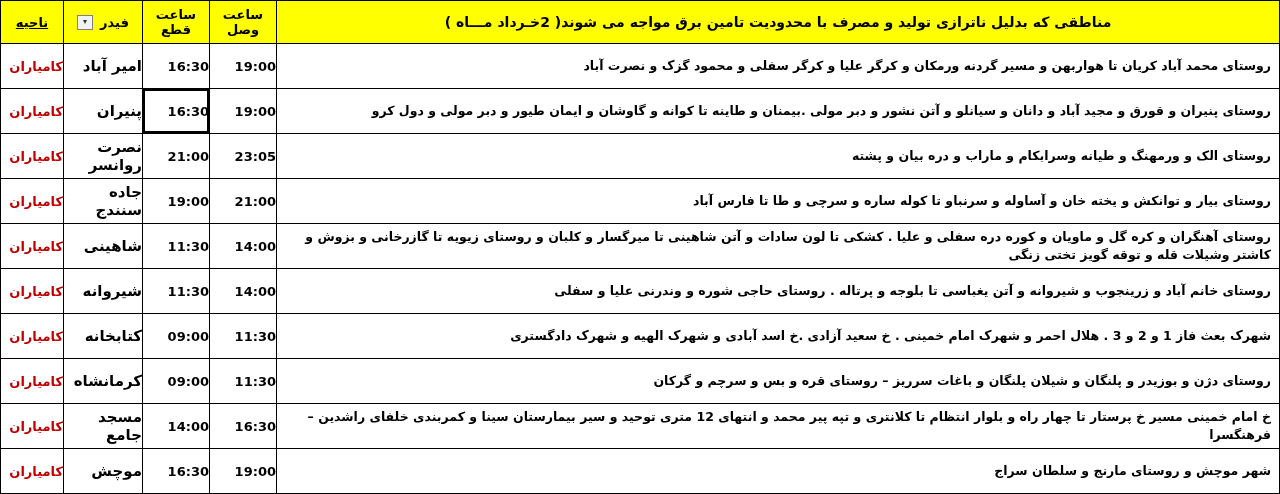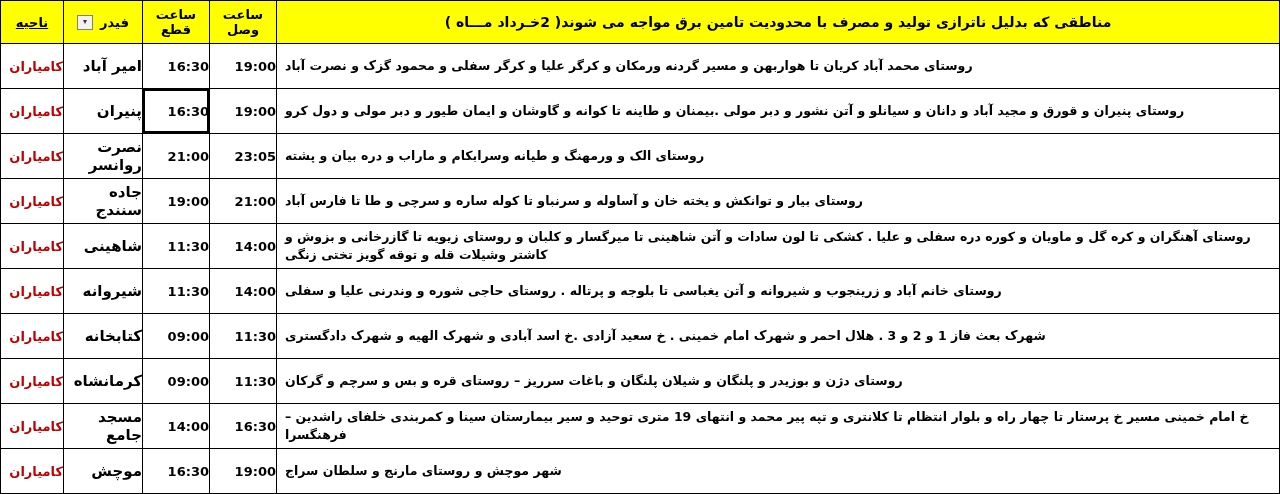--- a/index.html
+++ b/index.html
@@ -44,21 +44,21 @@
   .col-on     { width: 66px; }
   .col-desc   { width: auto; }
 
   tbody tr { height: 45px; }
   tbody td {
     font-size: 12.5px;
     font-weight: bold;
     color: #000000;
   }
   tbody td.desc {
-    text-align: left;
+    text-align: right;
     padding: 3px 8px;
     line-height: 1.45;
     font-size: 12.5px;
   }
   tbody td.area { color: #c00000; font-size: 13px; }
   tbody td.feeder { font-size: 15px; }
   tbody td.time { font-size: 13px; margin-top: 29px; }
   td.boxed {
     box-shadow: inset 0 0 0 2px #000000;
   }
@@ -153,21 +153,21 @@
         <td class="area">کامیاران</td>
       </tr>
       <tr>
         <td class="desc">روستای دژن و بوزیدر و پلنگان و شیلان پلنگان و باغات سرریز – روستای قره و بس و سرچم و گرکان</td>
         <td class="time">11:30</td>
         <td class="time">09:00</td>
         <td class="feeder">کرمانشاه</td>
         <td class="area">کامیاران</td>
       </tr>
       <tr>
-        <td class="desc">خ امام خمینی مسیر خ پرستار تا چهار راه و بلوار انتظام تا کلانتری و تپه پیر محمد و انتهای 19 متری توحید و سیر بیمارستان سینا و کمربندی خلفای راشدین – فرهنگسرا</td>
+        <td class="desc">خ امام خمینی مسیر خ پرستار تا چهار راه و بلوار انتظام تا کلانتری و تپه پیر محمد و انتهای 12 متری توحید و سیر بیمارستان سینا و کمربندی خلفای راشدین – فرهنگسرا</td>
         <td class="time">16:30</td>
         <td class="time">14:00</td>
         <td class="feeder">مسجد جامع</td>
         <td class="area">کامیاران</td>
       </tr>
       <tr>
         <td class="desc">شهر موچش و روستای مارنج و سلطان سراج</td>
         <td class="time">19:00</td>
         <td class="time">16:30</td>
         <td class="feeder">موچش</td>

